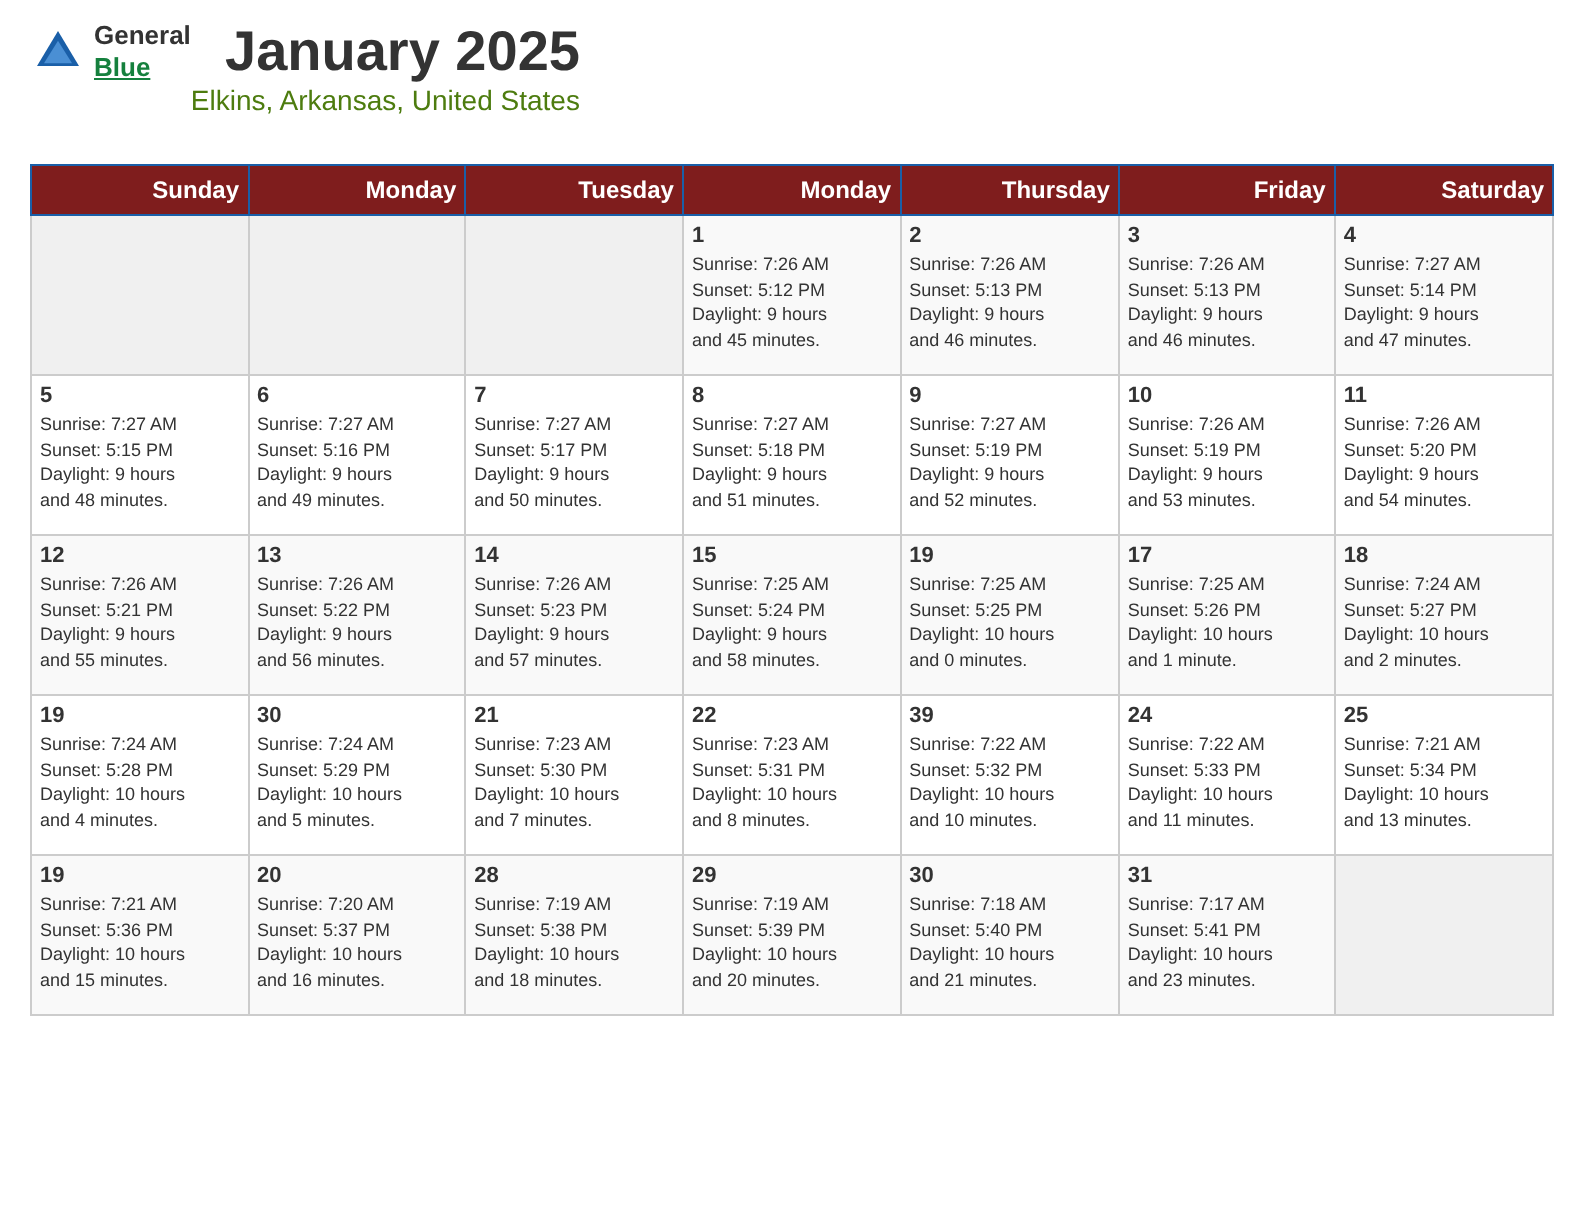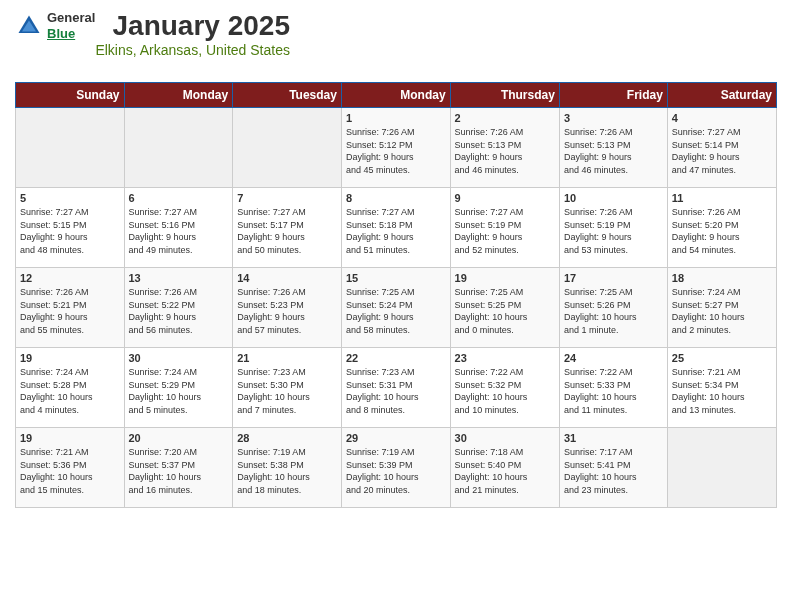--- a/index.html
+++ b/index.html
@@ -285,21 +285,21 @@
 and 7 minutes.</div>
           </td>
           <td>
             <div class="day-number">22</div>
             <div class="day-info" style="white-space: pre-line;">Sunrise: 7:23 AM
 Sunset: 5:31 PM
 Daylight: 10 hours
 and 8 minutes.</div>
           </td>
           <td>
-            <div class="day-number">23</div>
+            <div class="day-number">39</div>
             <div class="day-info" style="white-space: pre-line;">Sunrise: 7:22 AM
 Sunset: 5:32 PM
 Daylight: 10 hours
 and 10 minutes.</div>
           </td>
           <td>
             <div class="day-number">24</div>
             <div class="day-info" style="white-space: pre-line;">Sunrise: 7:22 AM
 Sunset: 5:33 PM
 Daylight: 10 hours

